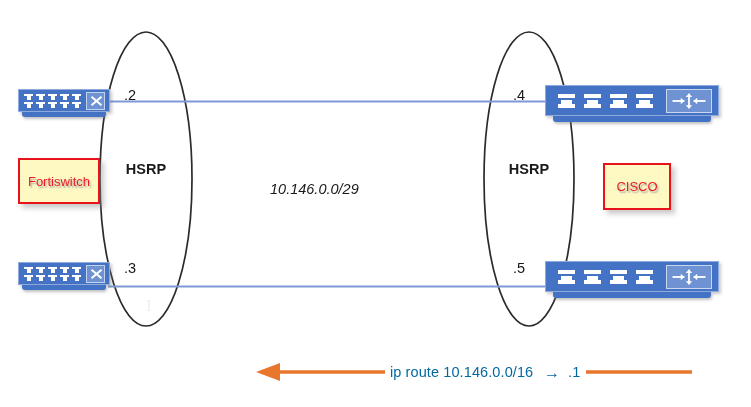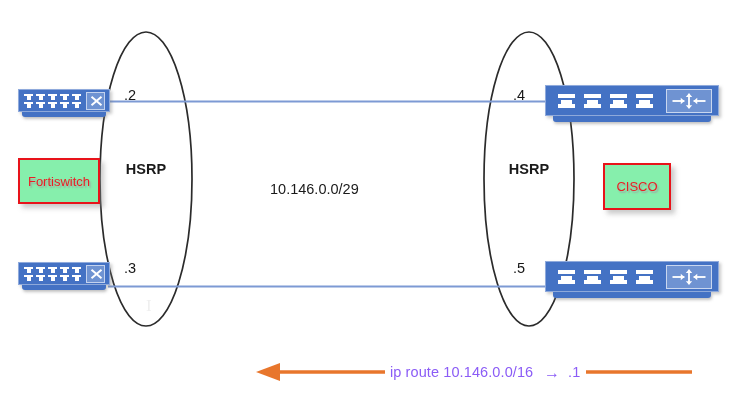--- a/index.html
+++ b/index.html
@@ -43,29 +43,29 @@
     font-size: 14.5px;
     color: #1a1a1a;
     font-weight: bold;
   }
   .subnet-label {
     font-size: 14.5px;
     color: #1a1a1a;
   }
   .route-label {
     font-size: 14.5px;
-    color: #8b5cf6;
+    color: #0369a1;
     letter-spacing: 0.1px;
   }
 
   
   .vendor-box {
     position: absolute;
     border: 2px solid #e8131a;
-    background: #86efac;
+    background: #fef9c3;
     box-sizing: border-box;
     display: flex;
     align-items: center;
     justify-content: center;
     box-shadow: 4px 4px 5px rgba(140,140,140,0.45);
   }
   .vendor-box span {
     color: #ec1c24;
     font-size: 13px;
     text-shadow: 1.5px 1.5px 1.6px rgba(160,160,160,0.85);
@@ -322,21 +322,21 @@
   <div class="label iface-label" style="left:513px; top:259px;">.5</div>
 
   <div class="label group-label" style="left:96px; top:160px; width:100px;">
     <div>HSRP</div>
   </div>
 
   <div class="label group-label" style="left:479px; top:160px; width:100px;">
     <div>HSRP</div>
   </div>
 
-  <div class="label subnet-label" style="left:270px; top:180px;">10.146.0.0/29</div>
+  <div class="label subnet-label" style="left:270px; top:180px;font-style:italic;">10.146.0.0/29</div>
 
   <div class="vendor-box" style="left:18px; top:158px; width:82px; height:46px;">
     <span>Fortiswitch</span>
   </div>
 
   <div class="vendor-box" style="left:603px; top:163px; width:68px; height:47px;">
     <span>CISCO</span>
   </div>
 
   <div class="label route-label" style="left:390px; top:363px;">ip route 10.146.0.0/16</div>

